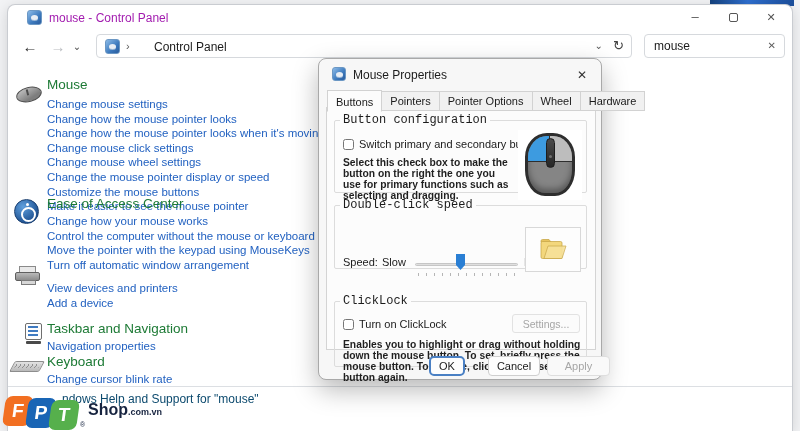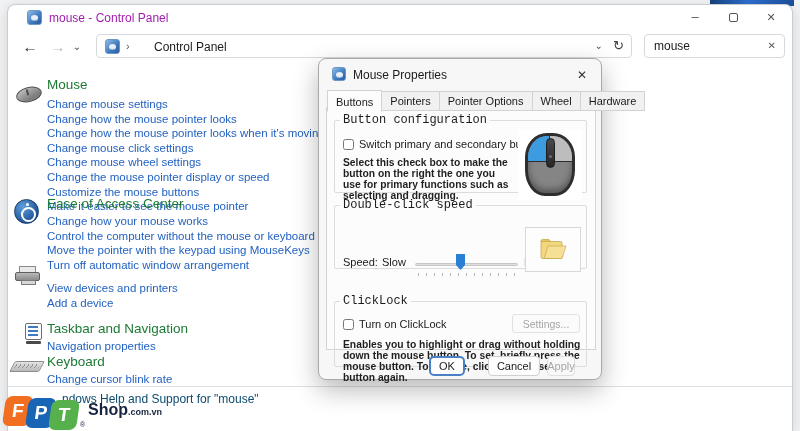--- a/index.html
+++ b/index.html
@@ -151,21 +151,21 @@
   .cb-2 { top:10px; }
   .settings-btn { position:absolute; right:6px; top:6px; width:68px; height:19px;
     background:#fbfbfb; border:1px solid #e2e2e2; border-radius:3px; color:#a6a6a6; font-size:10.5px;
     display:flex; align-items:center; justify-content:center; }
   .desc-3 { top:31px; width:240px; }
 
   .dlg-footer-btn { position:absolute; top:297px; height:20px; background:#fdfdfd; border:1px solid #cfcfcf;
     border-radius:4px; font-size:11px; color:#1b1b1b; display:flex; align-items:center; justify-content:center; }
   .btn-ok { left:110px; width:36px; border:2px solid #4a80c4; border-radius:5px; }
   .btn-cancel { left:169px; width:52px; }
-  .btn-apply { left:228px; width:28px; color:#a6a6a6; background:#f9f9f9; border-color:#dedede; }
+  .btn-apply { left:228px; width:63px; color:#a6a6a6; background:#f9f9f9; border-color:#dedede; }
 </style>
 </head>
 <body>
 
 <div class="canvas">
 
   <div class="top-strip"></div>
 
   <div class="window">
 

